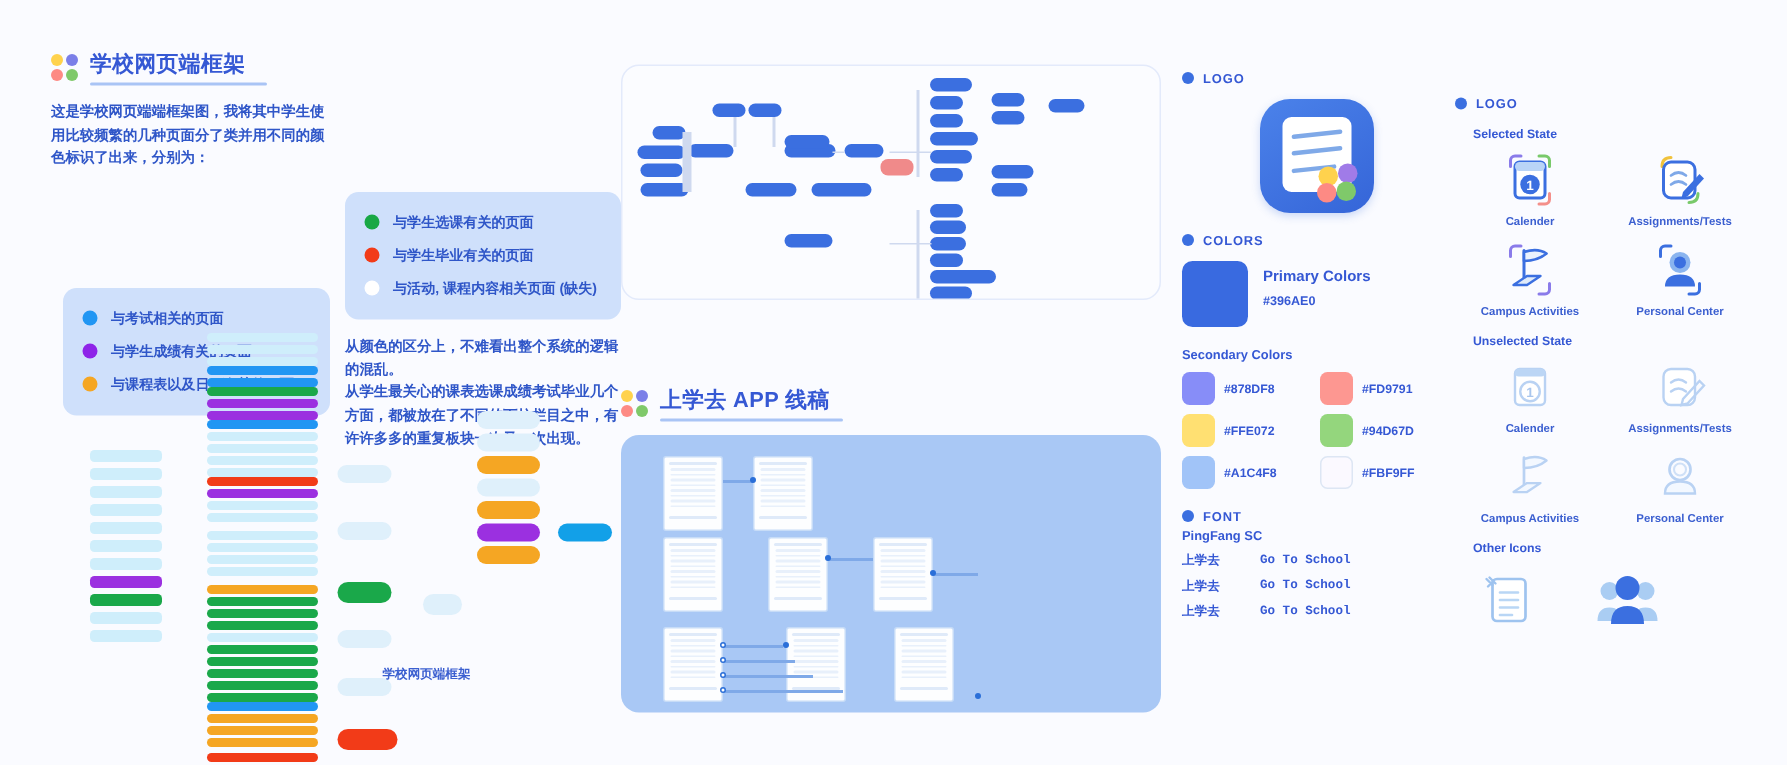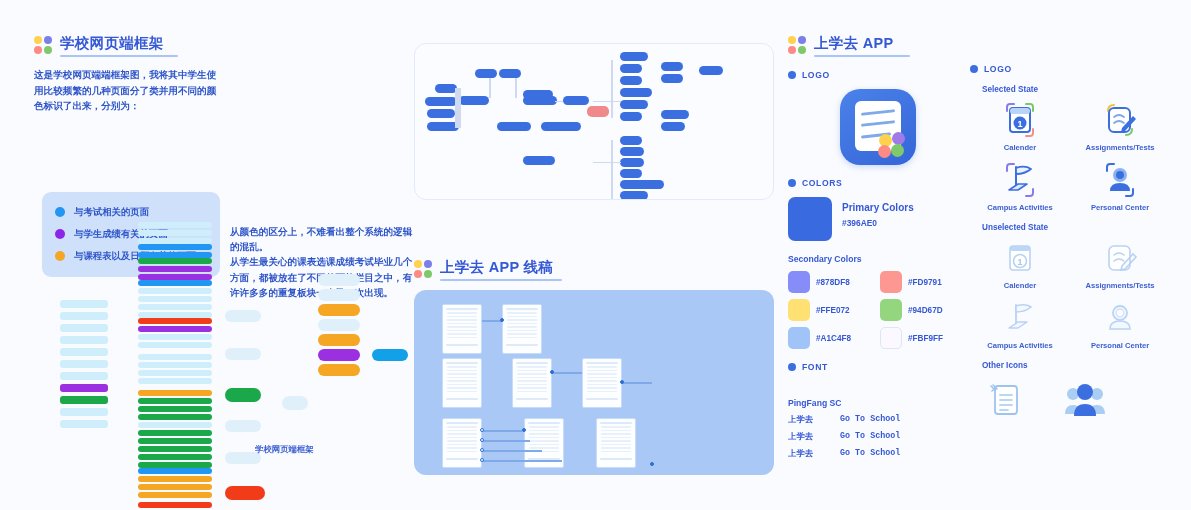--- a/index.html
+++ b/index.html
@@ -125,21 +125,21 @@
 
   .sub-lbl { font-size: 8.6px; font-weight: bold; color: #3558d4; margin-top: 13px; }
   .sw-grid {
     display: grid; grid-template-columns: 1fr 1fr; gap: 6px 4px; margin-top: 7px;
   }
   .sw-cell { display: flex; align-items: center; gap: 6px; }
   .sw-sm { width: 22px; height: 22px; border-radius: 5px; flex: 0 0 22px; }
   .sw-sm.outl { border: 1px solid #dde6f4; }
   .sw-code { font-size: 8.2px; font-weight: bold; color: #3558d4; }
 
-  .font-name { font-size: 8.6px; font-weight: bold; color: #3558d4; margin-top: 26px; }
+  .font-name { font-size: 8.6px; font-weight: bold; color: #3558d4; margin-top: 3px; }
   .font-row { display: flex; margin-top: 6px; }
   .font-row span { font-size: 8.4px; font-weight: bold; color: #3558d4; font-family: Liberation Mono, monospace; }
   .font-row .fz { width: 52px; }
 
   
   .col-icon { position: absolute; left: 970px; top: 64px; width: 200px; }
   .state-lbl { font-size: 8.2px; font-weight: bold; color: #3558d4; margin: 11px 0 0 12px; }
   .icon-grid { display: grid; grid-template-columns: 1fr 1fr; gap: 6px 0; margin-top: 4px; }
   .icon-cell { display: flex; flex-direction: column; align-items: center; }
   .icon-box { width: 46px; height: 44px; position: relative; }
@@ -177,20 +177,34 @@
         <div class="legend-row">
           <span class="lg-dot" style="background:#8e24e8"></span>
           <span class="lg-txt">与学生成绩有关的页面</span>
         </div>
         <div class="legend-row">
           <span class="lg-dot" style="background:#f5a623"></span>
           <span class="lg-txt">与课程表以及日历有关的页面</span>
         </div>
       </div>
 
+      <div class="legend-box box-b">
+        <div class="legend-row">
+          <span class="lg-dot" style="background:#19a845"></span>
+          <span class="lg-txt">与学生选课有关的页面</span>
+        </div>
+        <div class="legend-row">
+          <span class="lg-dot" style="background:#f23b18"></span>
+          <span class="lg-txt">与学生毕业有关的页面</span>
+        </div>
+        <div class="legend-row">
+          <span class="lg-dot hollow"></span>
+          <span class="lg-txt">与活动, 课程内容相关页面 (缺失)</span>
+        </div>
+      </div>
 
       <div class="para-b" style="white-space:pre-line">从颜色的区分上，不难看出整个系统的逻辑的混乱。
 从学生最关心的课表选课成绩考试毕业几个方面，都被放在了不同的下拉栏目之中，有许许多多的重复板块一次又一次出现。</div>
     </div>
   </div>
 
   <div class="mm-left">
     <div id="mmL">
         <div class="mm-node" style="left:78px;top:0px;width:74px;background:#cfeefb"></div>
         <div class="mm-node" style="left:78px;top:8px;width:74px;background:#cfeefb"></div>
@@ -429,32 +443,20 @@
           <div class="wdot" style="left:66px;top:138px;width:4px;height:4px;background:#fff;border:1px solid #2b6fd8"></div>
           <div class="wdot" style="left:66px;top:148px;width:4px;height:4px;background:#fff;border:1px solid #2b6fd8"></div>
           <div class="wdot" style="left:66px;top:158px;width:4px;height:4px;background:#fff;border:1px solid #2b6fd8"></div>
           <div class="wdot" style="left:66px;top:168px;width:4px;height:4px;background:#fff;border:1px solid #2b6fd8"></div>
           <div class="wdot" style="left:236px;top:172px;width:4px;height:4px;background:#2b6fd8;border:1px solid #2b6fd8"></div>
         </div>
     </div>
   </div>
 
   <div class="col-app">
-    <div class="sec-head">
-      <div class="dot-grid">
-        <i style="background:#ffd24d"></i>
-          <i style="background:#7b7fe8"></i>
-        <i style="background:#fd8a84"></i>
-          <i style="background:#7fc96a"></i>
-      </div>
-      <div class="sec-title-wrap">
-        <div class="sec-title">上学去 APP</div>
-        <div class="sec-rule" style="width:96px"></div>
-      </div>
-    </div>
 
     <div class="bullet-head">
       <span class="b-dot"></span>
       <span class="b-lbl">LOGO</span>
     </div>
 
     <div class="logo-wrap">
       <div class="logo">
         <div class="card"></div>
         <div class="wave" style="left:21px;top:22px;width:34px;transform:rotate(-6deg)"></div>

